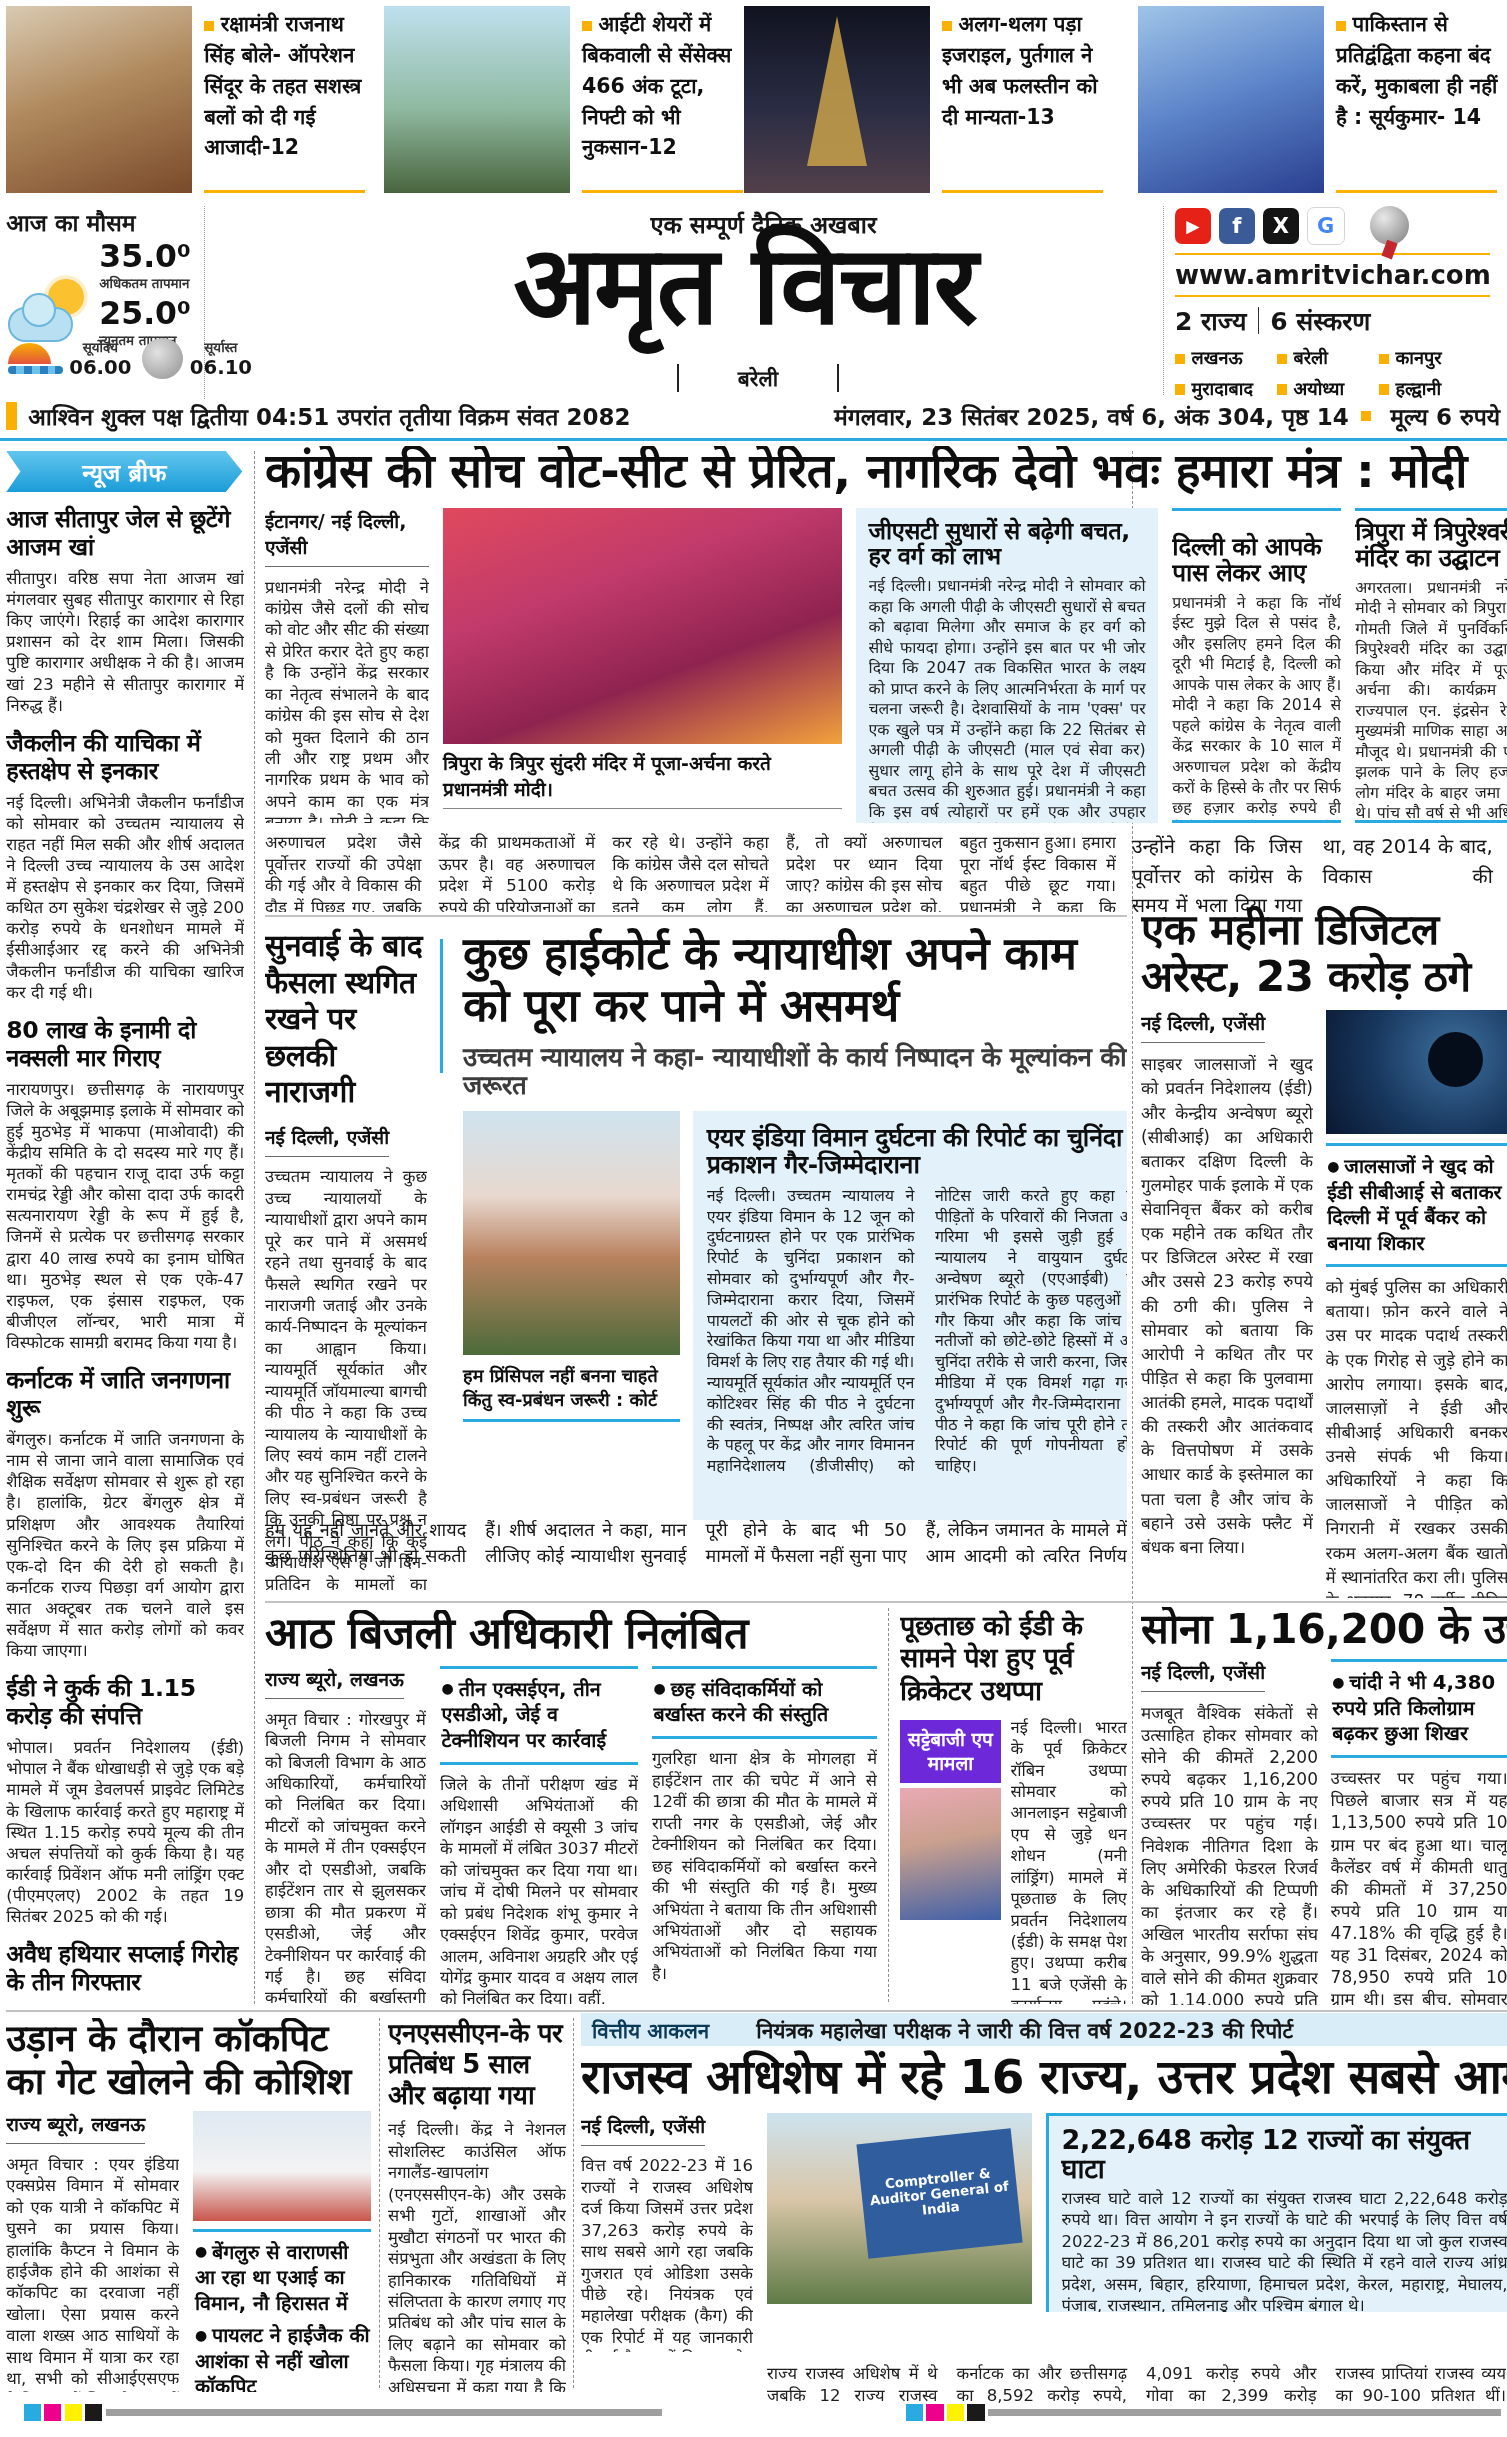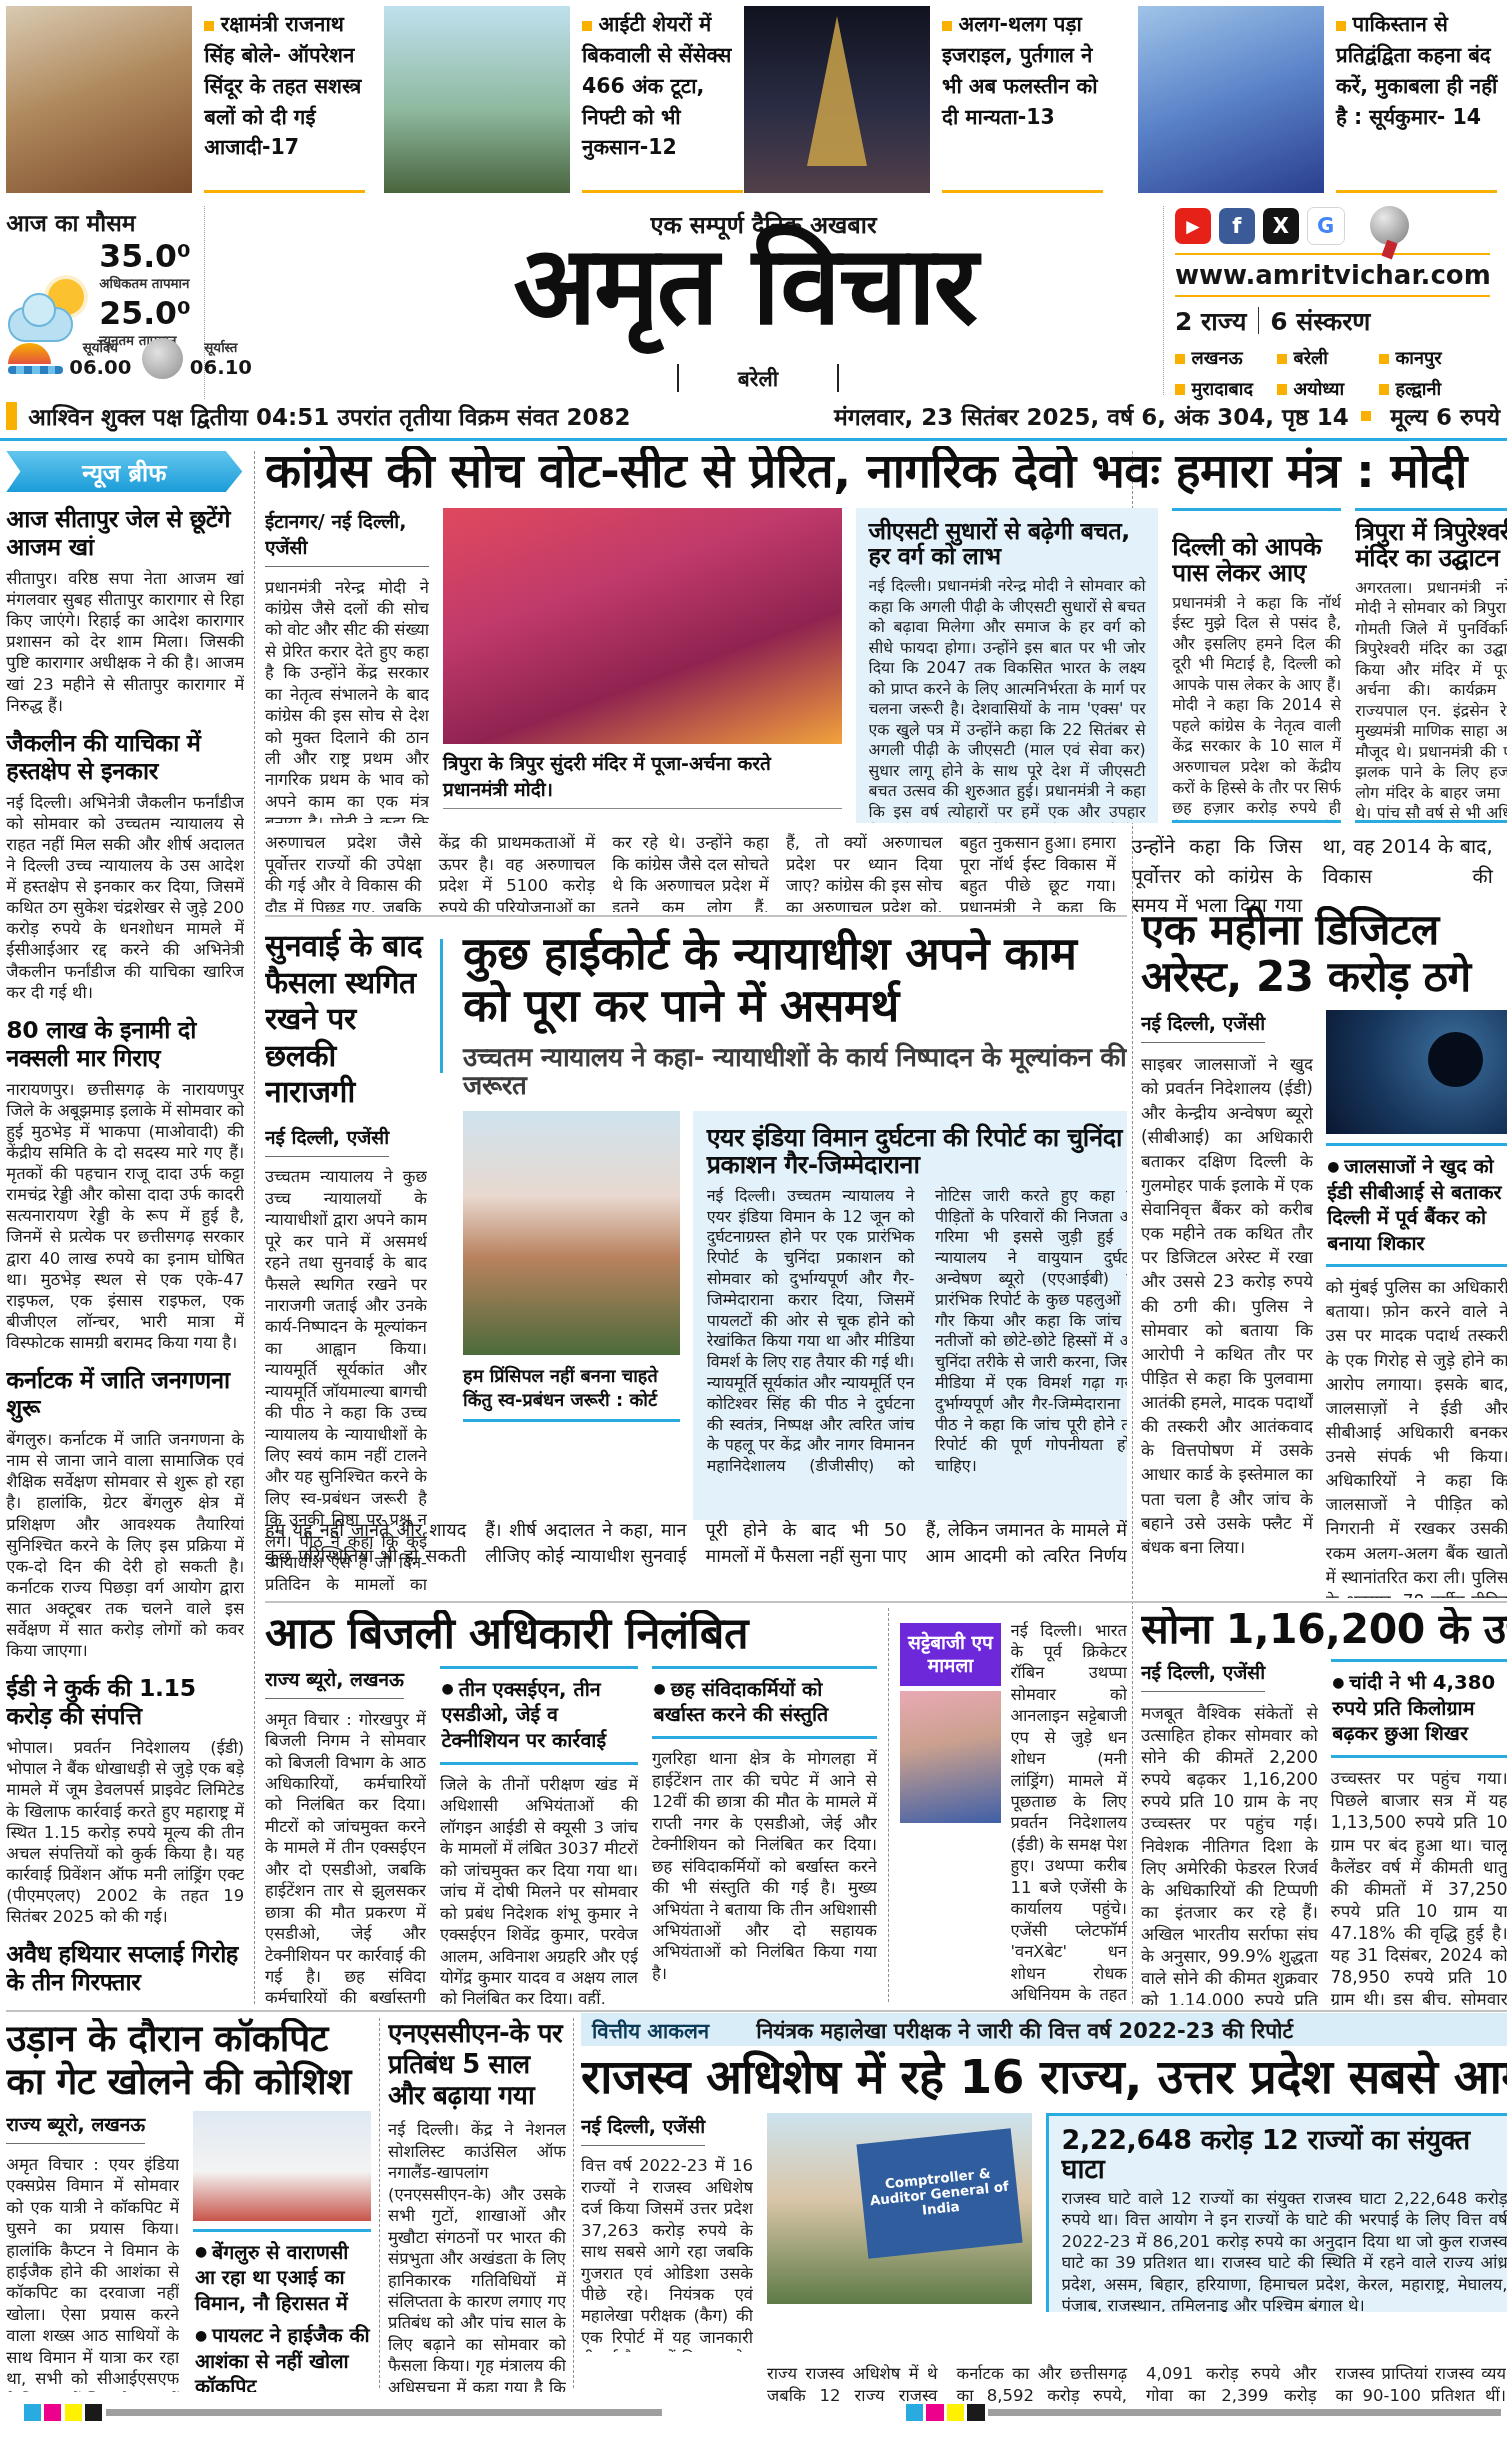--- a/index.html
+++ b/index.html
@@ -52,21 +52,21 @@
   .regbar{height:7px;background:#9f9f9f;flex:1;}
   .regsq{width:17.3px;height:17.3px;display:inline-block;}
 </style>
 </head>
 <body>
 
 <div id="page">
 
   <div class="strip-cell" style="left:6.3px;">
     <div class="strip-photo photo" style="background:linear-gradient(160deg,#d9cab2 0%,#b08a5e 45%,#7a4a2a 100%);"></div>
-    <div class="strip-txt"><span class="ymark"></span><span>रक्षामंत्री राजनाथ सिंह बोले- ऑपरेशन सिंदूर के तहत सशस्त्र बलों को दी गई आजादी-17</span></div>
+    <div class="strip-txt"><span class="ymark"></span><span>रक्षामंत्री राजनाथ सिंह बोले- ऑपरेशन सिंदूर के तहत सशस्त्र बलों को दी गई आजादी-12</span></div>
     <div class="strip-underline"></div>
   </div>
   <div class="strip-cell" style="left:384px;">
     <div class="strip-photo photo" style="background:linear-gradient(180deg,#bfe0ee 0%,#8fb9a0 55%,#49653e 100%);"></div>
     <div class="strip-txt"><span class="ymark"></span><span>आईटी शेयरों में बिकवाली से सेंसेक्स 466 अंक टूटा, निफ्टी को भी नुकसान-12</span></div>
     <div class="strip-underline"></div>
   </div>
   <div class="strip-cell" style="left:744px;">
     <div class="strip-photo photo" style="background:linear-gradient(180deg,#10131f 0%,#2a2c44 55%,#52404a 100%);">
       <div class="abs" style="left:50%;top:9.5px;transform:translateX(-50%);width:0;height:0;border-left:30px solid transparent;border-right:30px solid transparent;border-bottom:150px solid #caa24a;opacity:.85;"></div>
@@ -274,20 +274,21 @@
         <div class="body-txt" style="margin-top:9.5px;">जिले के तीनों परीक्षण खंड में अधिशासी अभियंताओं की लॉगइन आईडी से क्यूसी 3 जांच के मामलों में लंबित 3037 मीटरों को जांचमुक्त कर दिया गया था। जांच में दोषी मिलने पर सोमवार को प्रबंध निदेशक शंभू कुमार ने एक्सईएन शिवेंद्र कुमार, परवेज आलम, अविनाश अग्रहरि और एई योगेंद्र कुमार यादव व अक्षय लाल को निलंबित कर दिया। वहीं,</div>
       </div>
       <div style="width:225px;flex:none;">
         <div class="bullet-box"><span class="dot">छह संविदाकर्मियों को बर्खास्त करने की संस्तुति</span></div>
         <div class="body-txt" style="margin-top:9.5px;">गुलरिहा थाना क्षेत्र के मोगलहा में हाईटेंशन तार की चपेट में आने से 12वीं की छात्रा की मौत के मामले में राप्ती नगर के एसडीओ, जेई और टेक्नीशियन को निलंबित कर दिया। छह संविदाकर्मियों को बर्खास्त करने की भी संस्तुति की गई है। मुख्य अभियंता ने बताया कि तीन अधिशासी अभियंताओं और दो सहायक अभियंताओं को निलंबित किया गया है।</div>
       </div>
     </div>
   </div>
 
   <div class="abs" style="left:900px;top:1610px;width:227px;height:394px;overflow:hidden;">
+    <div class="hl" style="font-size:27px;line-height:1.2;">पूछताछ को ईडी के सामने पेश हुए पूर्व क्रिकेटर उथप्पा</div>
     <div style="margin-top:9.5px;">
       <div style="float:left;width:101px;margin:3.2px 9.5px 4.7px 0;">
         <div style="background:#6d28d9;color:#fff;font-weight:bold;font-size:19px;line-height:1.25;text-align:center;padding:7.9px 3.2px;">सट्टेबाजी एप मामला</div>
         <div class="photo" style="width:101px;height:132px;margin-top:4.7px;background:linear-gradient(170deg,#e9a9b4 0%,#caa08e 40%,#3f5fa8 100%);"></div>
       </div>
       <div class="body-txt" style="font-size:16.5px;">नई दिल्ली। भारत के पूर्व क्रिकेटर रॉबिन उथप्पा सोमवार को आनलाइन सट्टेबाजी एप से जुड़े धन शोधन (मनी लांड्रिंग) मामले में पूछताछ के लिए प्रवर्तन निदेशालय (ईडी) के समक्ष पेश हुए। उथप्पा करीब 11 बजे एजेंसी के कार्यालय पहुंचे। एजेंसी प्लेटफॉर्म 'वनXबेट' धन शोधन रोधक अधिनियम के तहत पूछताछ करके उनके बयान दर्ज करेगा। इससे पहले एजेंसी क्रिकेटर सुरेश रैना, शिखर धवन, अभिनेत्री मिमि चक्रवर्ती और बंगाली अभिनेता अंकुश हाजरा से पूछताछ कर चुका है।</div>
     </div>
   </div>
 
   <div class="abs" style="left:1141px;top:1607px;width:367px;height:398px;overflow:hidden;">

